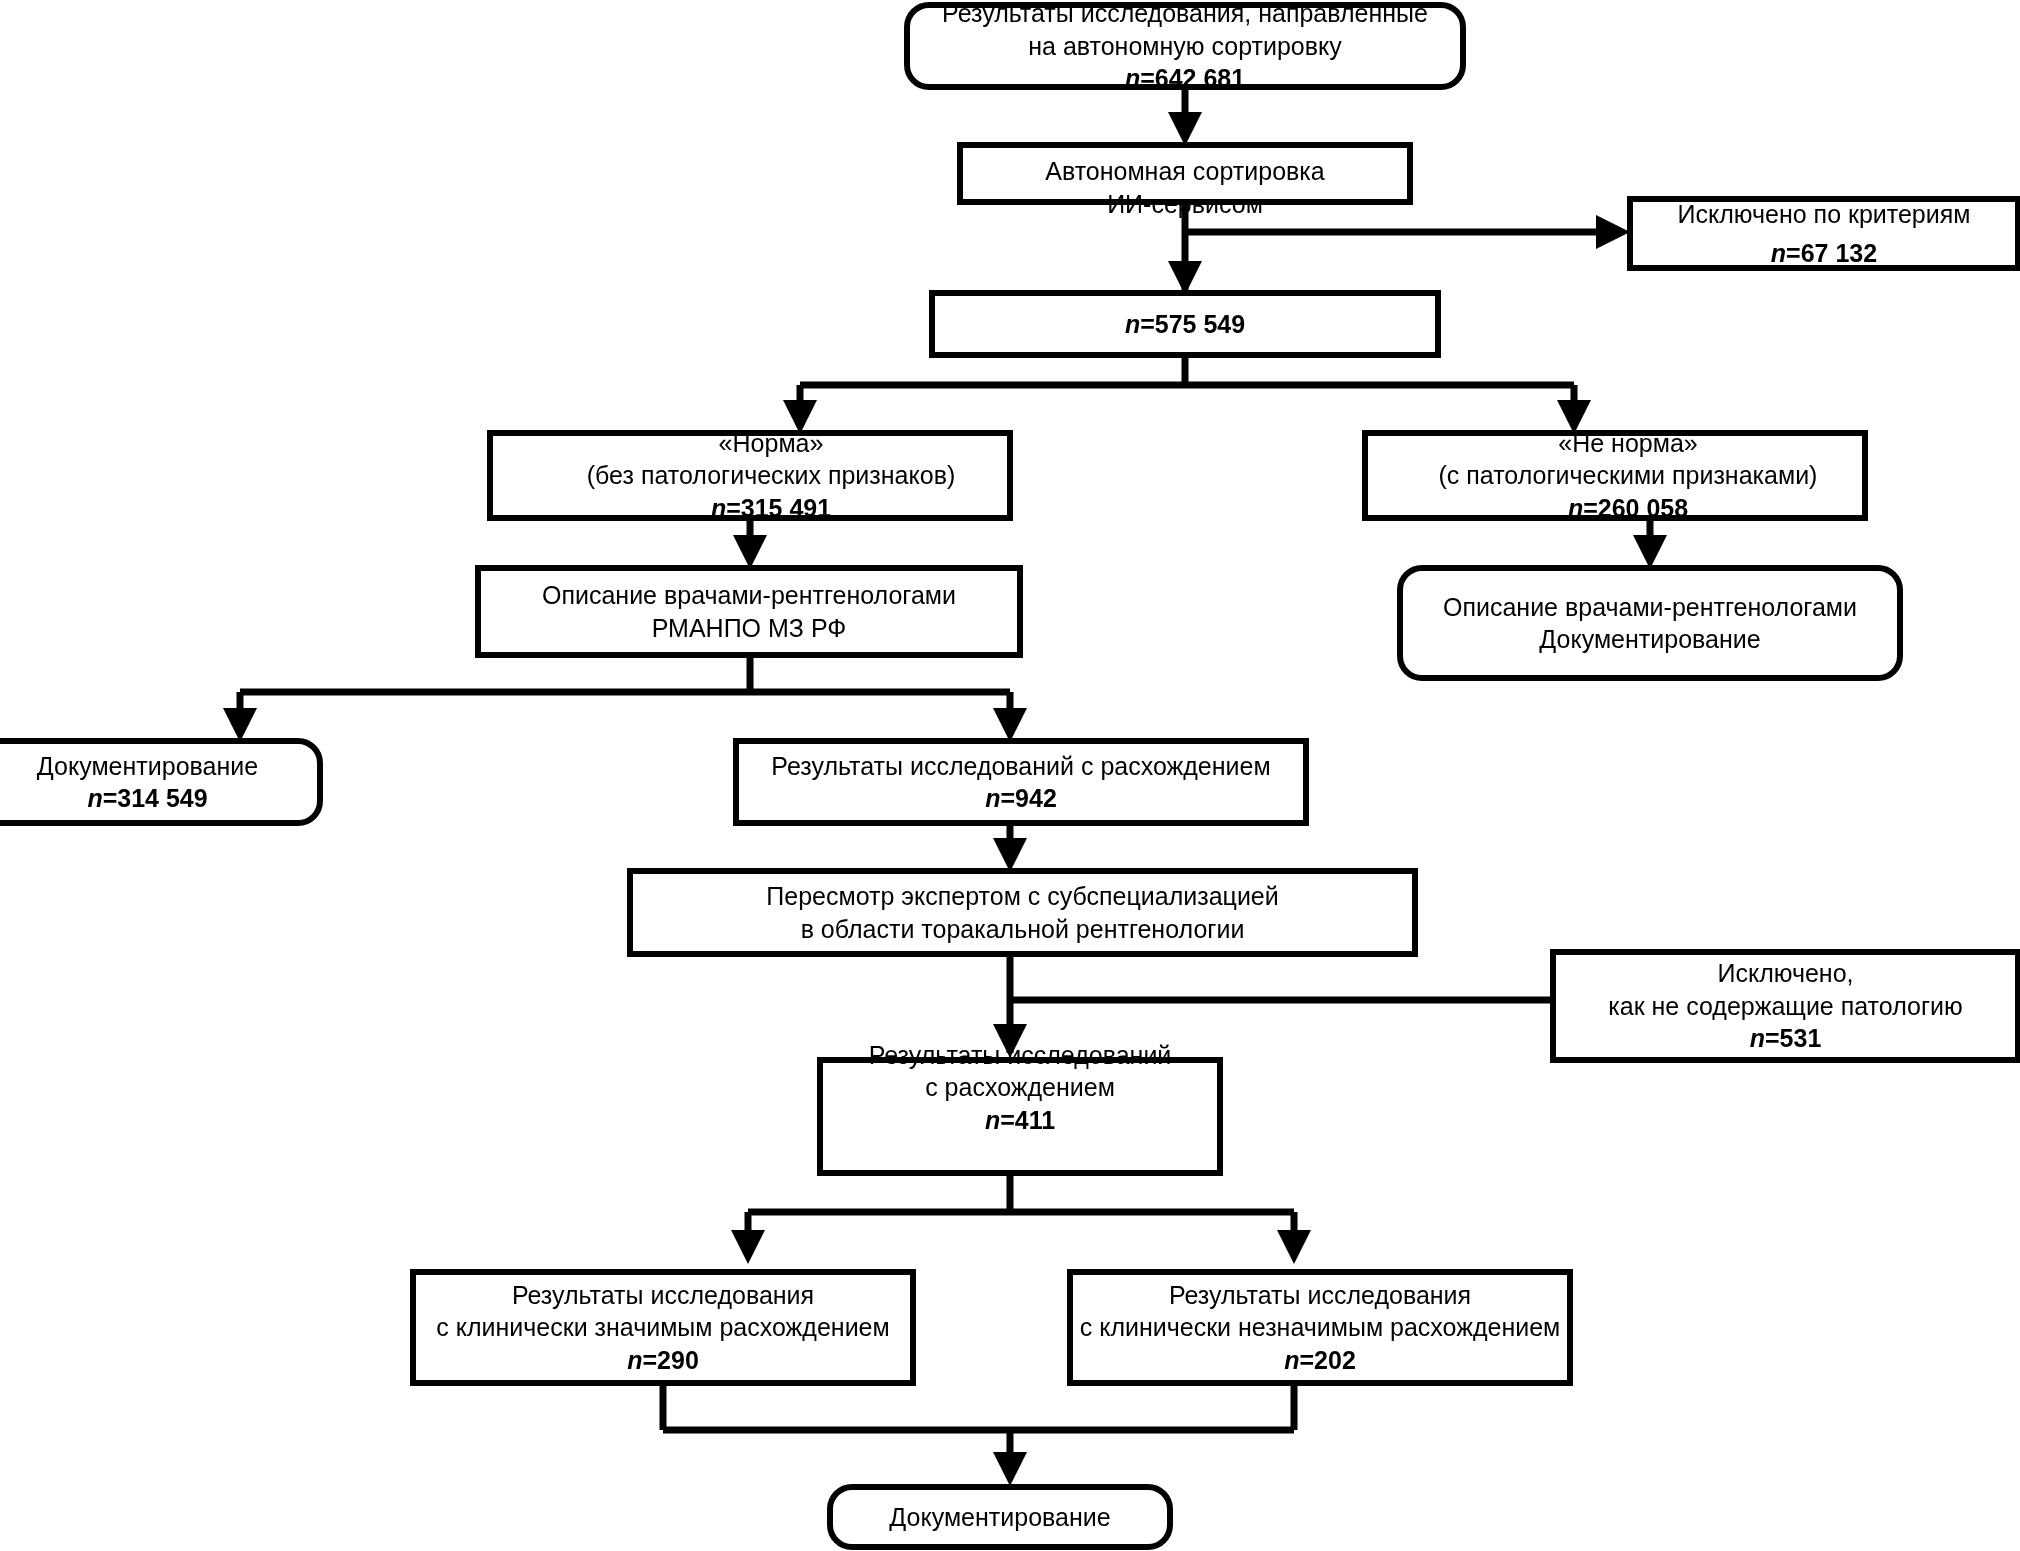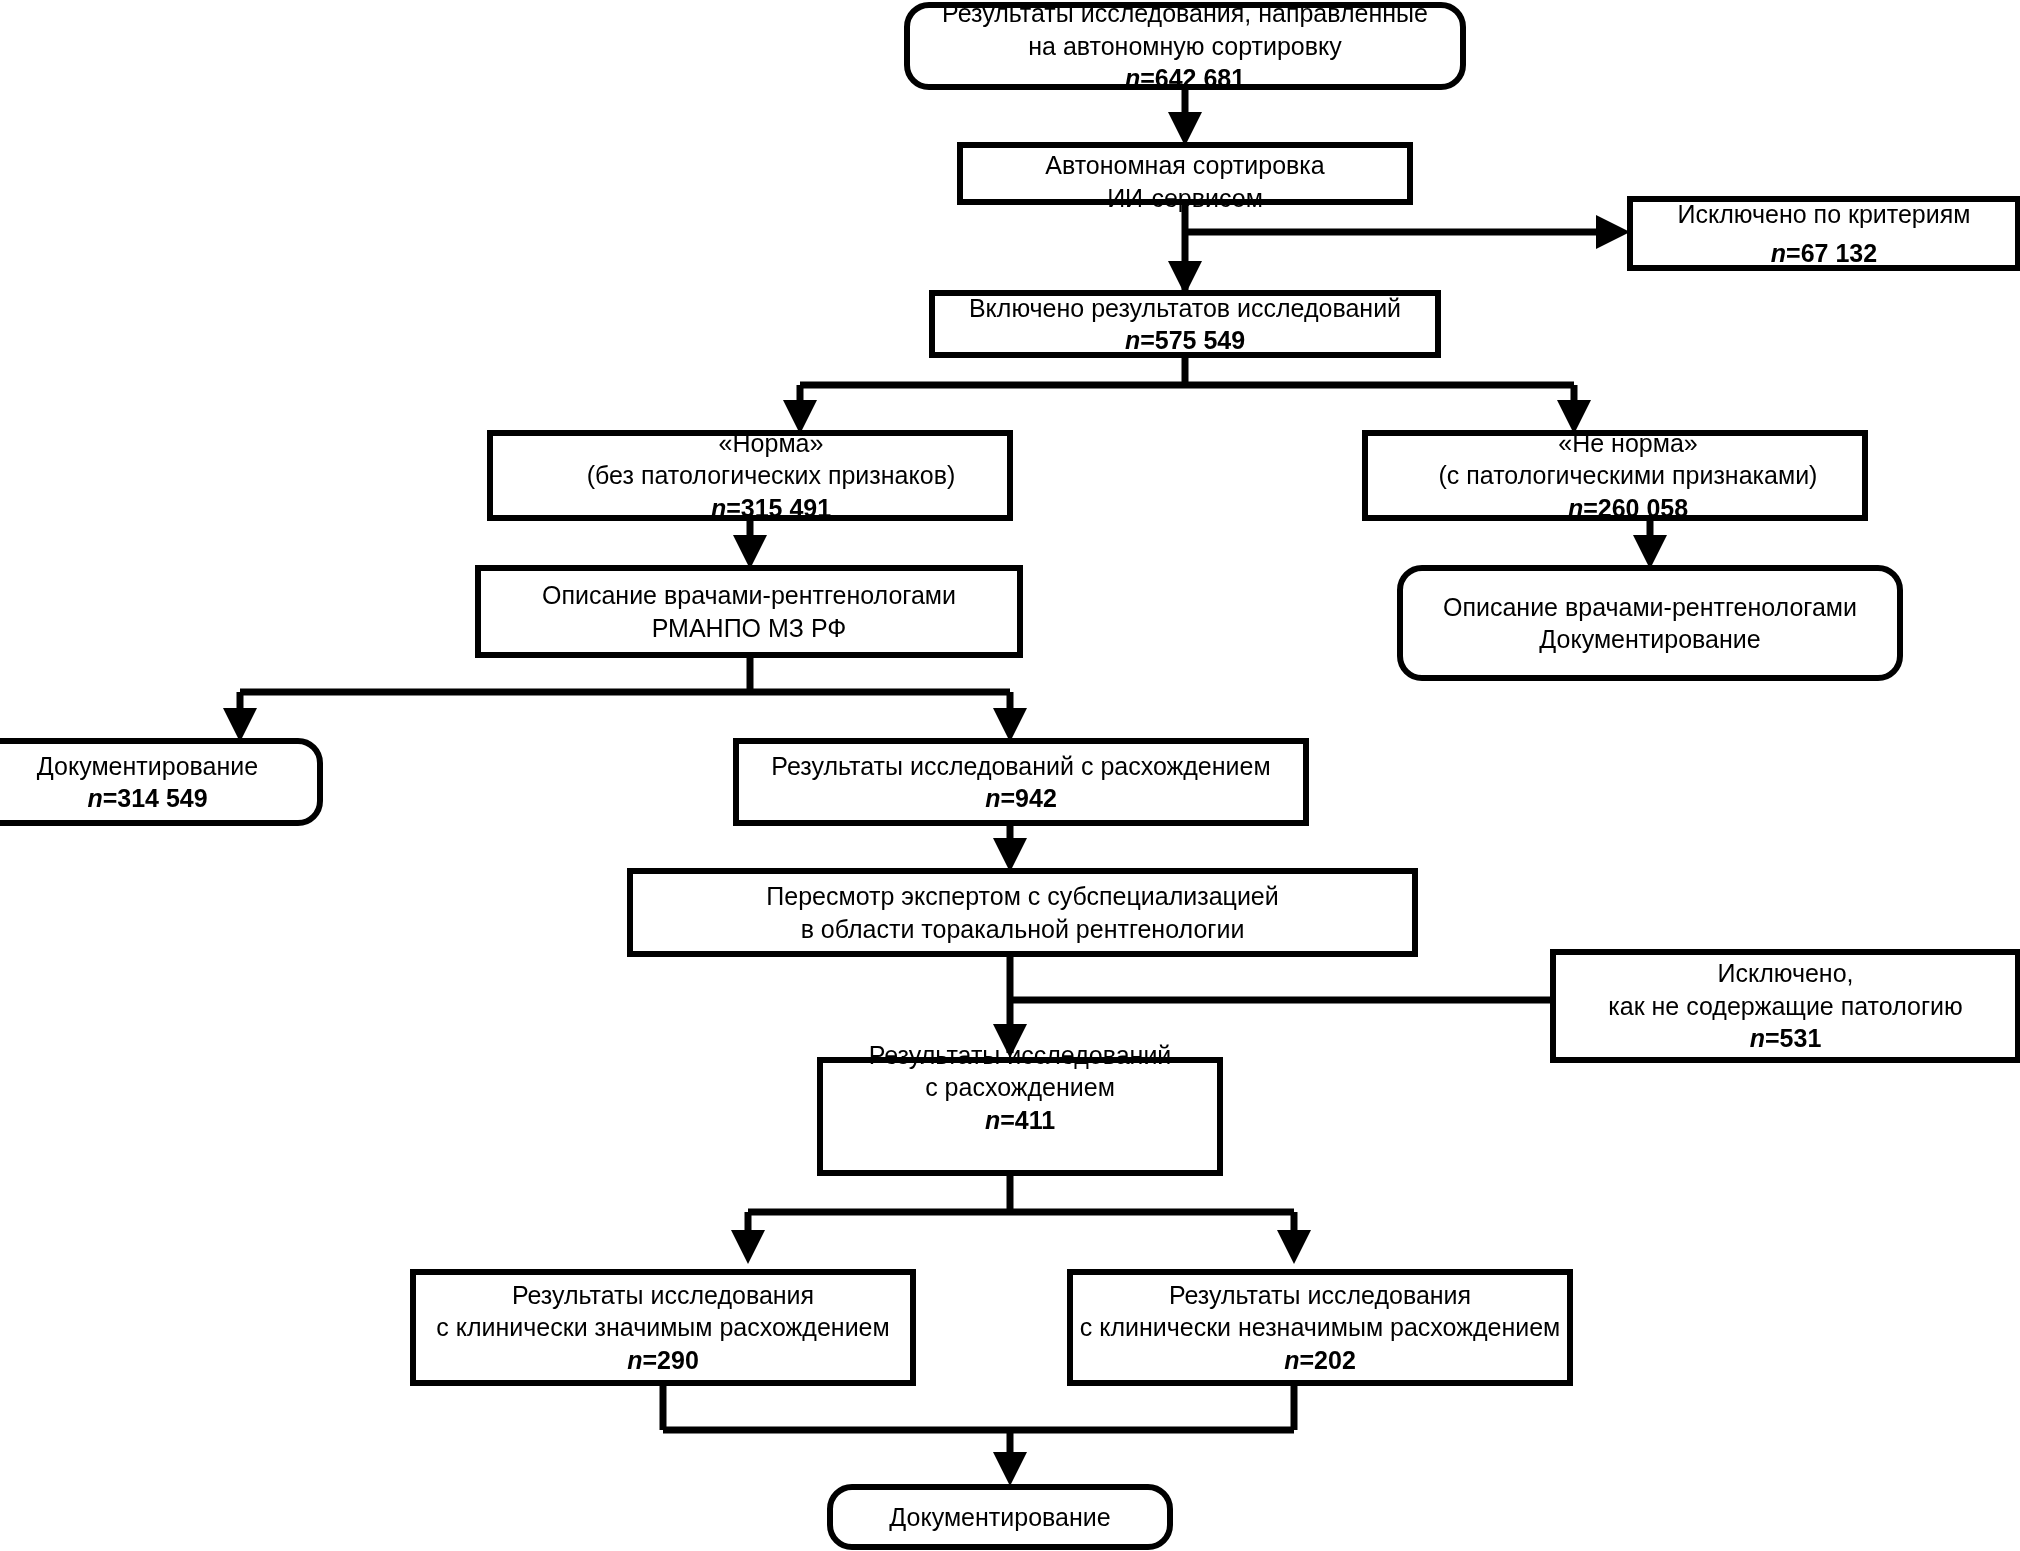--- a/index.html
+++ b/index.html
@@ -135,32 +135,31 @@
       <rect class="nodebox" x="830" y="1487" width="340" height="60" rx="22" ry="22"></rect>
     </g>
   </svg>
 
   <div class="boxtext" style="left:907px; top:5px; width:556px; height:82px;">
     <span class="ln">Результаты исследования, направленные</span>
     <span class="ln">на автономную сортировку</span>
     <span class="ln nval"><i>n</i><span>=642 681</span></span>
   </div>
 
-  <div class="boxtext" style="left:960px; top:153px; width:450px; height:57px;">
+  <div class="boxtext" style="left:960px; top:159px; width:450px; height:57px;">
     <span class="ln">Автономная сортировка</span>
     <span class="ln">ИИ-сервисом</span>
   </div>
 
   <div class="boxtext" style="left:1630px; top:199px; width:388px; height:69px;gap:7px;">
     <span class="ln">Исключено по критериям</span>
     <span class="ln nval"><i>n</i><span>=67 132</span></span>
   </div>
 
   <div class="boxtext" style="left:932px; top:293px; width:506px; height:62px;">
-    <span class="ln">Включено результатов исследований</span>
     <span class="ln nval"><i>n</i><span>=575 549</span></span>
   </div>
 
   <div class="boxtext" style="left:511px; top:433px; width:520px; height:85px;">
     <span class="ln">«Норма»</span>
     <span class="ln">(без патологических признаков)</span>
     <span class="ln nval"><i>n</i><span>=315 491</span></span>
   </div>
 
   <div class="boxtext" style="left:1378px; top:433px; width:500px; height:85px;">

